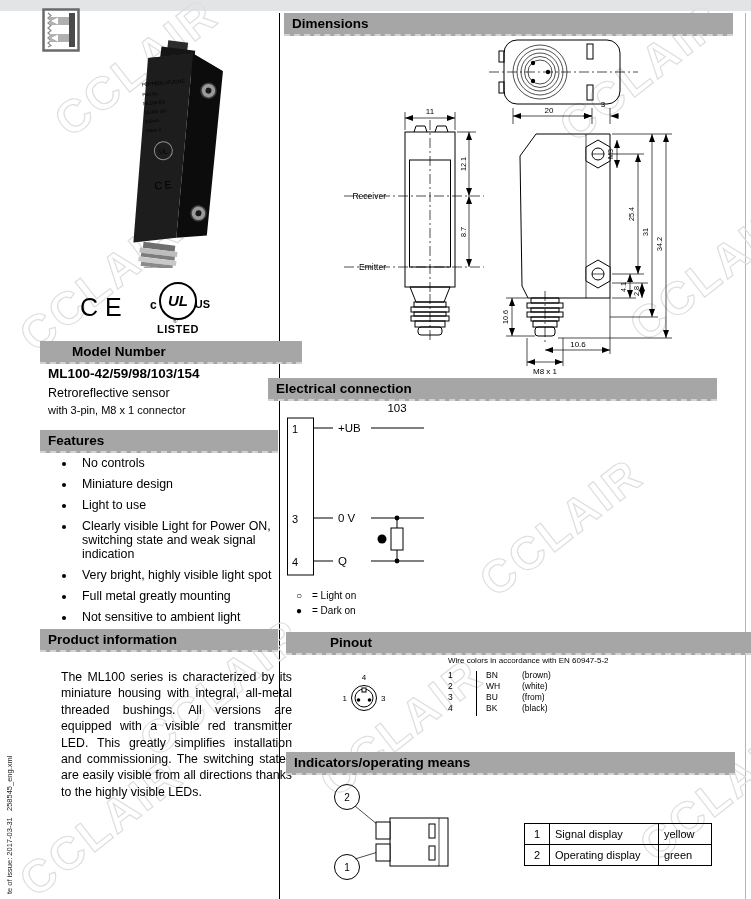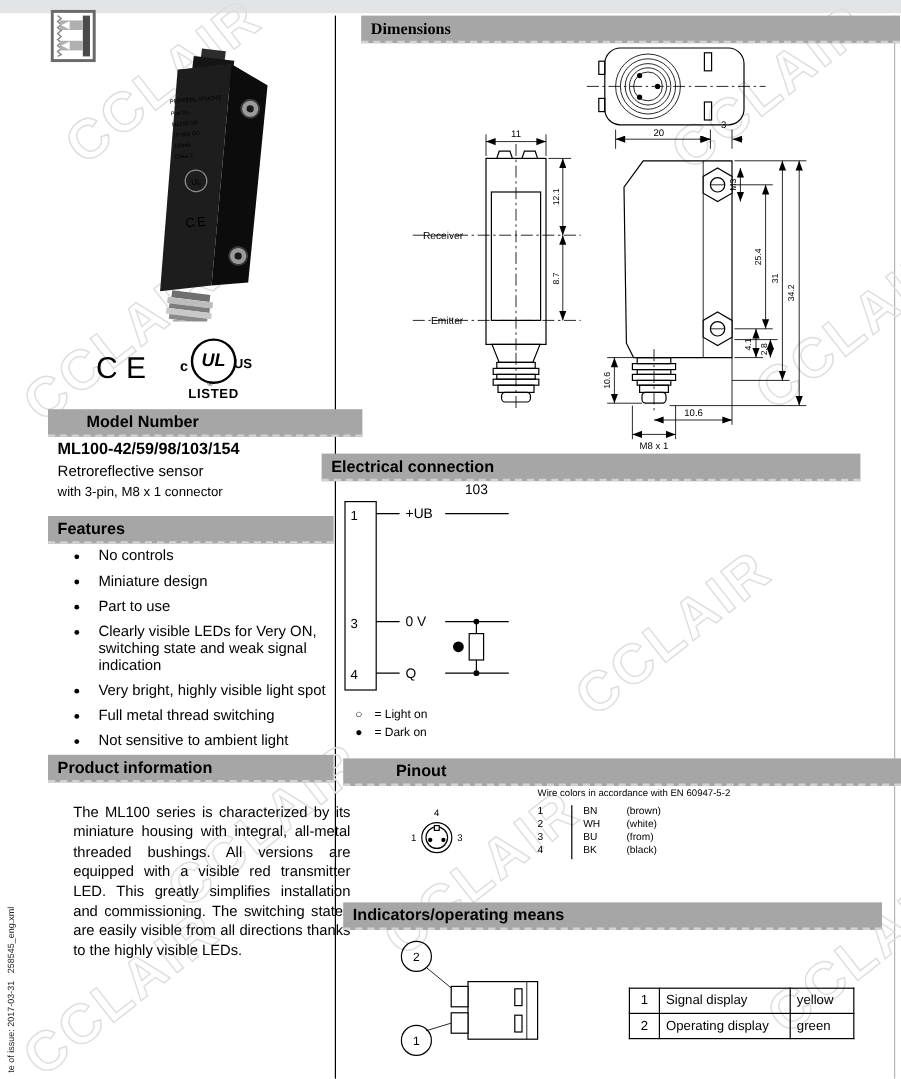--- a/index.html
+++ b/index.html
@@ -138,33 +138,33 @@
 
 <div class="abs secbar" style="left:40px;top:341px;width:230px;padding-left:32px;">Model Number</div>
 <div class="abs modelname">ML100-42/59/98/103/154</div>
 <div class="abs modeldesc1">Retroreflective sensor</div>
 <div class="abs modeldesc2">with 3-pin, M8 x 1 connector</div>
 
 <div class="abs secbar" style="left:40px;top:430px;width:230px;">Features</div>
 <ul class="abs features">
   <li>No controls</li>
   <li>Miniature design</li>
-  <li>Part to use</li>
-  <li>Clearly visible LEDs for Very ON, switching state and weak signal indication</li>
+  <li>Light to use</li>
+  <li>Clearly visible Light for Power ON, switching state and weak signal indication</li>
   <li>Very bright, highly visible light spot</li>
-  <li>Full metal thread switching</li>
+  <li>Full metal greatly mounting</li>
   <li>Not sensitive to ambient light</li>
 </ul>
 
 <div class="abs secbar" style="left:40px;top:629px;width:230px;">Product information</div>
 <p class="abs pinfo">The ML100 series is characterized by its miniature housing with integral, all-metal threaded bushings. All versions are equipped with a visible red transmitter LED. This greatly simplifies installation and commissioning. The switching states are easily visible from all directions thanks to the highly visible LEDs.</p>
 
 <div class="abs vnote">te of issue: 2017-03-31   258545_eng.xml</div>
 
-<div class="abs secbar" style="left:301px;top:13px;width:441px;font-family:Liberation Serif, serif;">Dimensions</div>
+<div class="abs secbar" style="left:284px;top:13px;width:441px;">Dimensions</div>
 
 <svg class="abs" style="left:286px;top:36px;" width="460" height="342">
   <defs>
     <marker id="arrE" markerWidth="9" markerHeight="7" refX="8" refY="3" orient="auto" markerUnits="userSpaceOnUse">
       <path d="M0,0 L8,3 L0,6 Z" fill="#000"></path>
     </marker>
     <marker id="arrS" markerWidth="9" markerHeight="7" refX="0" refY="3" orient="auto" markerUnits="userSpaceOnUse">
       <path d="M8,0 L0,3 L8,6 Z" fill="#000"></path>
     </marker>
   </defs>

